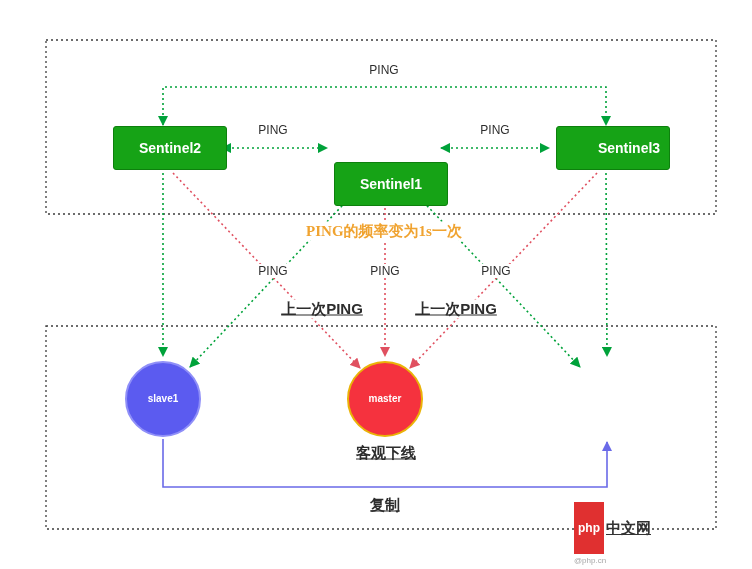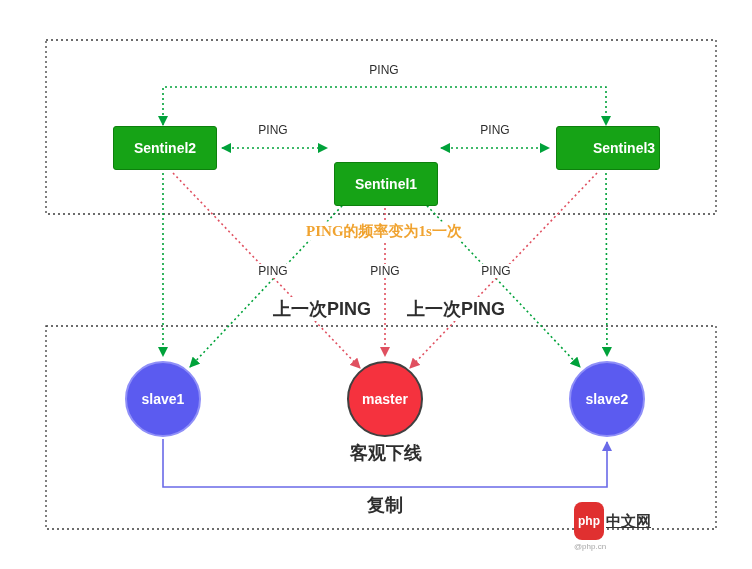--- a/index.html
+++ b/index.html
@@ -14,50 +14,50 @@
   .dotted { fill:none; stroke-width:1.6; stroke-dasharray:2 3; }
   .solid  { fill:none; stroke-width:1.6; }
   .wg { stroke:var(--green-line,#00a23a); }
   .wr { stroke:var(--red-line,#e05060); }
   .wb { stroke:var(--blue-line,#6a6ae8); }
   .fg { fill:var(--green-line,#00a23a); }
   .fr { fill:var(--red-line,#e05060); }
   .fb { fill:var(--blue-line,#6a6ae8); }
 
   .sentinel {
-    position:absolute; width:104px; height:44px;
+    position:absolute; width:114px; height:44px;
     background:var(--sentinel-green,#16a316);
     border:1px solid #0d800d; border-radius:3px;
     color:#fff; font-weight:bold; font-size:14px;
     display:flex; align-items:center; justify-content:center;
   }
 
   .node {
     position:absolute; width:76px; height:76px; border-radius:50%;
-    color:#fff; font-weight:bold; font-size:14px;
+    color:#fff; font-weight:bold; font-size:10px;
     display:flex; align-items:center; justify-content:center; text-align:center;
     line-height:1.15;
   }
   .node.slave  { background:var(--slave-blue,#5b5bf0); border:2px solid #8f8ff8; }
-  .node.master { background:var(--master-red,#f5323e); border:2px solid #404040; }
+  .node.master { background:var(--master-red,#f5323e); border:2px solid #eab308; }
   .node.master .node-label { width:46px; word-break:break-all; }
 
   .lbl {
     position:absolute; transform:translate(-50%,-50%);
     font-size:12px; color:#2d2d2d; white-space:nowrap;
     background:#fff; padding:0 3px;
   }
-  .lbl.bold   { font-weight:bold; font-size:18px; }
+  .lbl.bold   { font-weight:bold; font-size:15px;text-decoration:underline; }
   .lbl.orange { color:var(--orange-text,#f0a330); font-weight:bold; font-size:15px;font-family:Liberation Serif, serif; }
 
   .watermark { position:absolute; left:574px; top:502px; display:flex; align-items:flex-end; gap:7px; }
   .wm-author { font-size:31px; font-weight:bold; color:var(--watermark-red,#e03030); line-height:1.1; letter-spacing:1px; }
   .wm-brand-col { display:flex; flex-direction:column; align-items:flex-start; padding-bottom:1px; }
   .wm-brand { display:flex; align-items:center; gap:2px; }
-  .wm-badge { background:var(--watermark-red,#e03030); color:#fff; font-weight:bold; font-size:12px; padding:12px 4px; border-radius:8px; }
+  .wm-badge { background:var(--watermark-red,#e03030); color:#fff; font-weight:bold; font-size:12px; padding:19px 4px; border-radius:0; }
   .wm-suffix { color:#333; font-weight:bold; font-size:15px;text-decoration:underline; }
   .wm-sub { font-size:8px; color:#a8a8a8; margin-top:2px; }
 </style>
 </head>
 <body>
 
 <div class="canvas">
 
   <svg class="wires" viewBox="0 0 752 569">
     <defs>
@@ -101,23 +101,20 @@
   <div class="sentinel" style="left:556px; top:126px;padding-left:32px;">
     <span class="box-label">Sentinel3</span>
   </div>
 
   <div class="node slave" style="left:125px; top:361px;">
     <span class="node-label">slave1</span>
   </div>
   <div class="node master" style="left:347px; top:361px;">
     <span class="node-label">master</span>
   </div>
-  <div class="node slave" style="left:569px; top:361px;">
-    <span class="node-label">slave2</span>
-  </div>
 
   <div class="lbl" style="left:384px; top:70px;">PING</div>
   <div class="lbl" style="left:273px; top:130px;">PING</div>
   <div class="lbl" style="left:495px; top:130px;">PING</div>
 
   <div class="lbl orange" style="left:384px; top:231px;">PING的频率变为1s一次</div>
 
   <div class="lbl" style="left:273px; top:271px;">PING</div>
   <div class="lbl" style="left:385px; top:271px;">PING</div>
   <div class="lbl" style="left:496px; top:271px;">PING</div>

